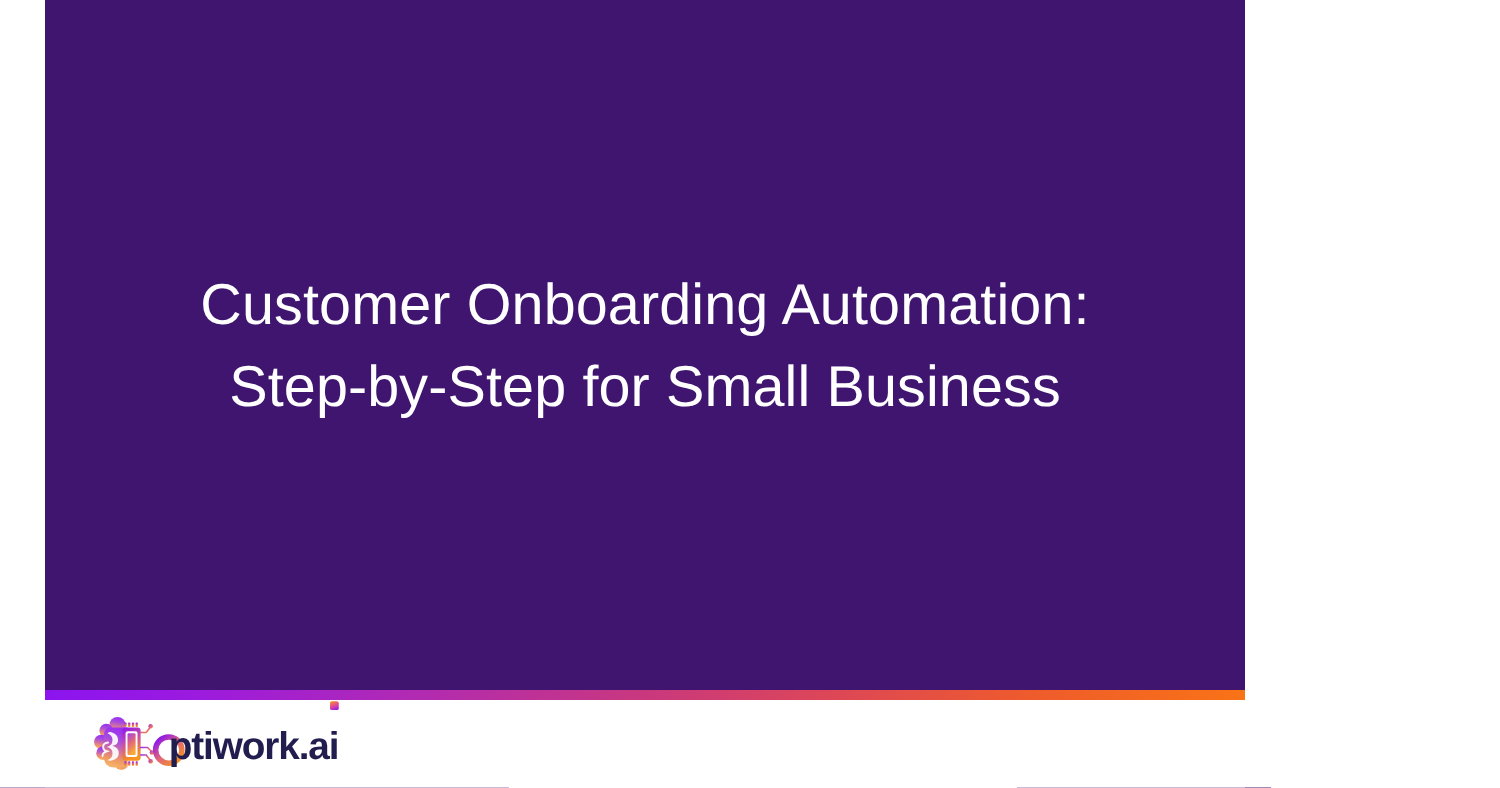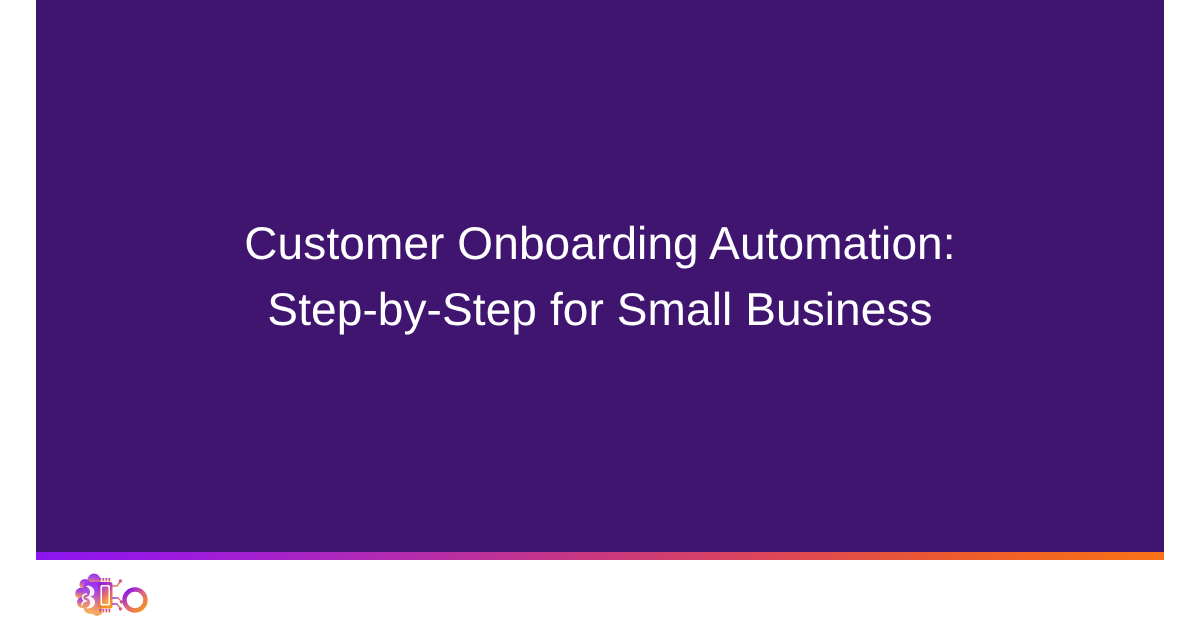--- a/index.html
+++ b/index.html
@@ -11,21 +11,21 @@
     overflow:hidden;
   }
 
   body {
     font-family:"Liberation Sans", sans-serif;
     background:#ffffff;
   }
 
   .card {
     position:relative;
-    width:1164px;
+    width:996px;
     height:630px;
     display:flex;
     flex-direction:column;
     background:#ffffff;
     padding-left:36px;
   }
 
   
   .hero {
     position:relative;
@@ -208,16 +208,20 @@
         <defs>
           <linearGradient id="gO" x1="0.1" y1="0.05" x2="0.9" y2="0.95">
             <stop offset="0%" stop-color="#8b14ef"></stop>
             <stop offset="50%" stop-color="#e0657c"></stop>
             <stop offset="100%" stop-color="#f7931e"></stop>
           </linearGradient>
         </defs>
         <circle cx="15" cy="28" r="10.5" fill="none" stroke="url(#gO)" stroke-width="4.4"></circle>
       </svg>
 
+      <span class="brand-word">
+        <span>ptiwork.a</span>
+          <span class="dotless-i"><span class="i-dot"></span><span>i</span></span>
+      </span>
     </div>
   </footer>
 
 </div>
 
 </body></html>

